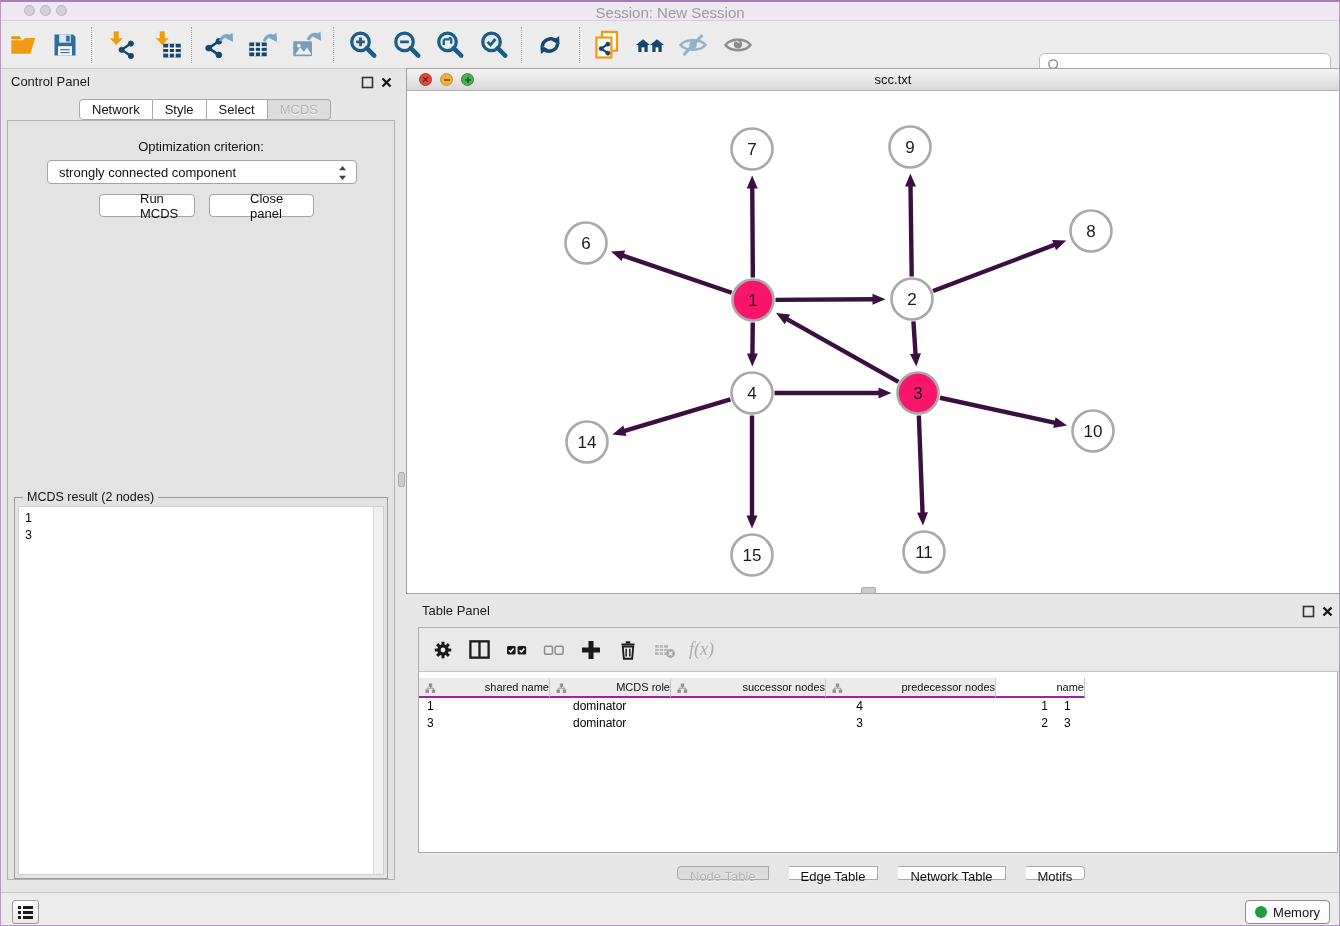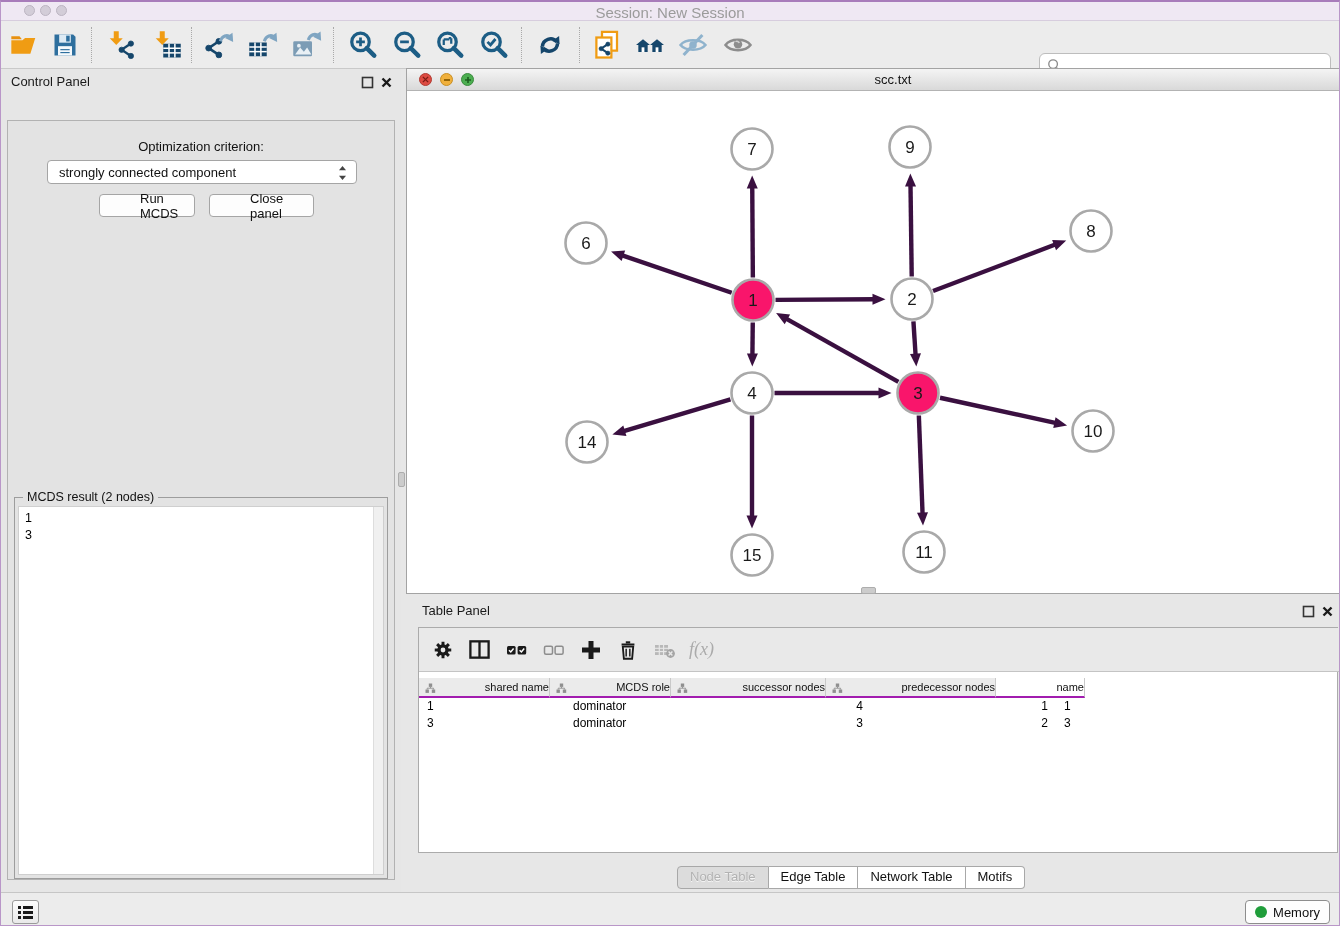--- a/index.html
+++ b/index.html
@@ -61,21 +61,21 @@
   .gbtn{width:31px;height:31px;display:flex;align-items:center;justify-content:center;cursor:pointer;}
   .gbtn.disabled{cursor:default;}
   .fx-label{font-size:18px;font-style:italic;font-family:"Liberation Serif",serif;color:#ababab;}
   .thead{left:0;top:50px;height:20px;display:flex;}
   .th{position:relative;background:#ebebeb;border-right:1px solid #c9c9c9;border-bottom:2px solid #a21caf;
       display:flex;align-items:center;justify-content:flex-end;font-size:11px;color:#111;cursor:pointer;}
   .th.selected{background:#fff;}
   .th .tree{position:absolute;left:6px;top:5px;}
   .trow{display:flex;height:17px;}
   .td{font-size:12px;color:#000;line-height:17px;padding:0 8px;white-space:nowrap;overflow:hidden;}
-  .tbl-tabs{left:271px;top:269px;height:23px;display:flex;}
+  .tbl-tabs{left:271px;top:269px;height:14px;display:flex;gap:20px;}
 
   
   .statusbar{left:0;top:890px;width:100%;height:36px;background:#ececec;border-top:1px solid #c6c6c6;}
   .status-btn{left:11px;top:7px;width:27px;height:24px;background:linear-gradient(#fdfdfd,#e9e9e9);
               border:1px solid #9a9a9a;border-radius:3px;display:flex;align-items:center;justify-content:center;cursor:pointer;}
   .memory-btn{right:9px;top:7px;height:24px;padding:0 9px;background:#fdfdfd;border:1px solid #8d8d8d;border-radius:4px;
               display:flex;align-items:center;gap:6px;font-size:13px;color:#111;cursor:pointer;}
   .mem-dot{width:12px;height:12px;border-radius:50%;}
 </style>
 </head>
@@ -264,20 +264,26 @@
 
   <div class="abs control-panel">
     <div class="abs panel-title" style="left:10px;top:5px">Control Panel</div>
     <svg class="abs mini-ico" style="left:360px;top:7px" viewBox="0 0 13 13">
       <rect x="1.5" y="1.5" width="10" height="10" fill="none" stroke="#333" stroke-width="1.6"></rect>
     </svg>
     <svg class="abs mini-ico" style="left:379px;top:7px" viewBox="0 0 13 13">
       <path d="M2.5 2.5l8 8M10.5 2.5l-8 8" stroke="#1a1a1a" stroke-width="2.4"></path>
     </svg>
 
+    <div class="abs ctl-tabs" id="ctl-tabs">
+        <div class="tab">Network</div>
+        <div class="tab">Style</div>
+        <div class="tab">Select</div>
+        <div class="tab disabled">MCDS</div>
+      </div>
 
     <div class="abs ctl-body">
       <div class="abs opt-label">Optimization criterion:</div>
 
       <div class="abs dropdown">
         <span>strongly connected component</span>
         <svg class="dd-arrows" width="11" height="18" viewBox="0 0 11 18">
           <path d="M5.5 2L9 6.3H2z" fill="#444"></path>
             <path d="M5.5 16L2 11.7H9z" fill="#444"></path>
         </svg>

